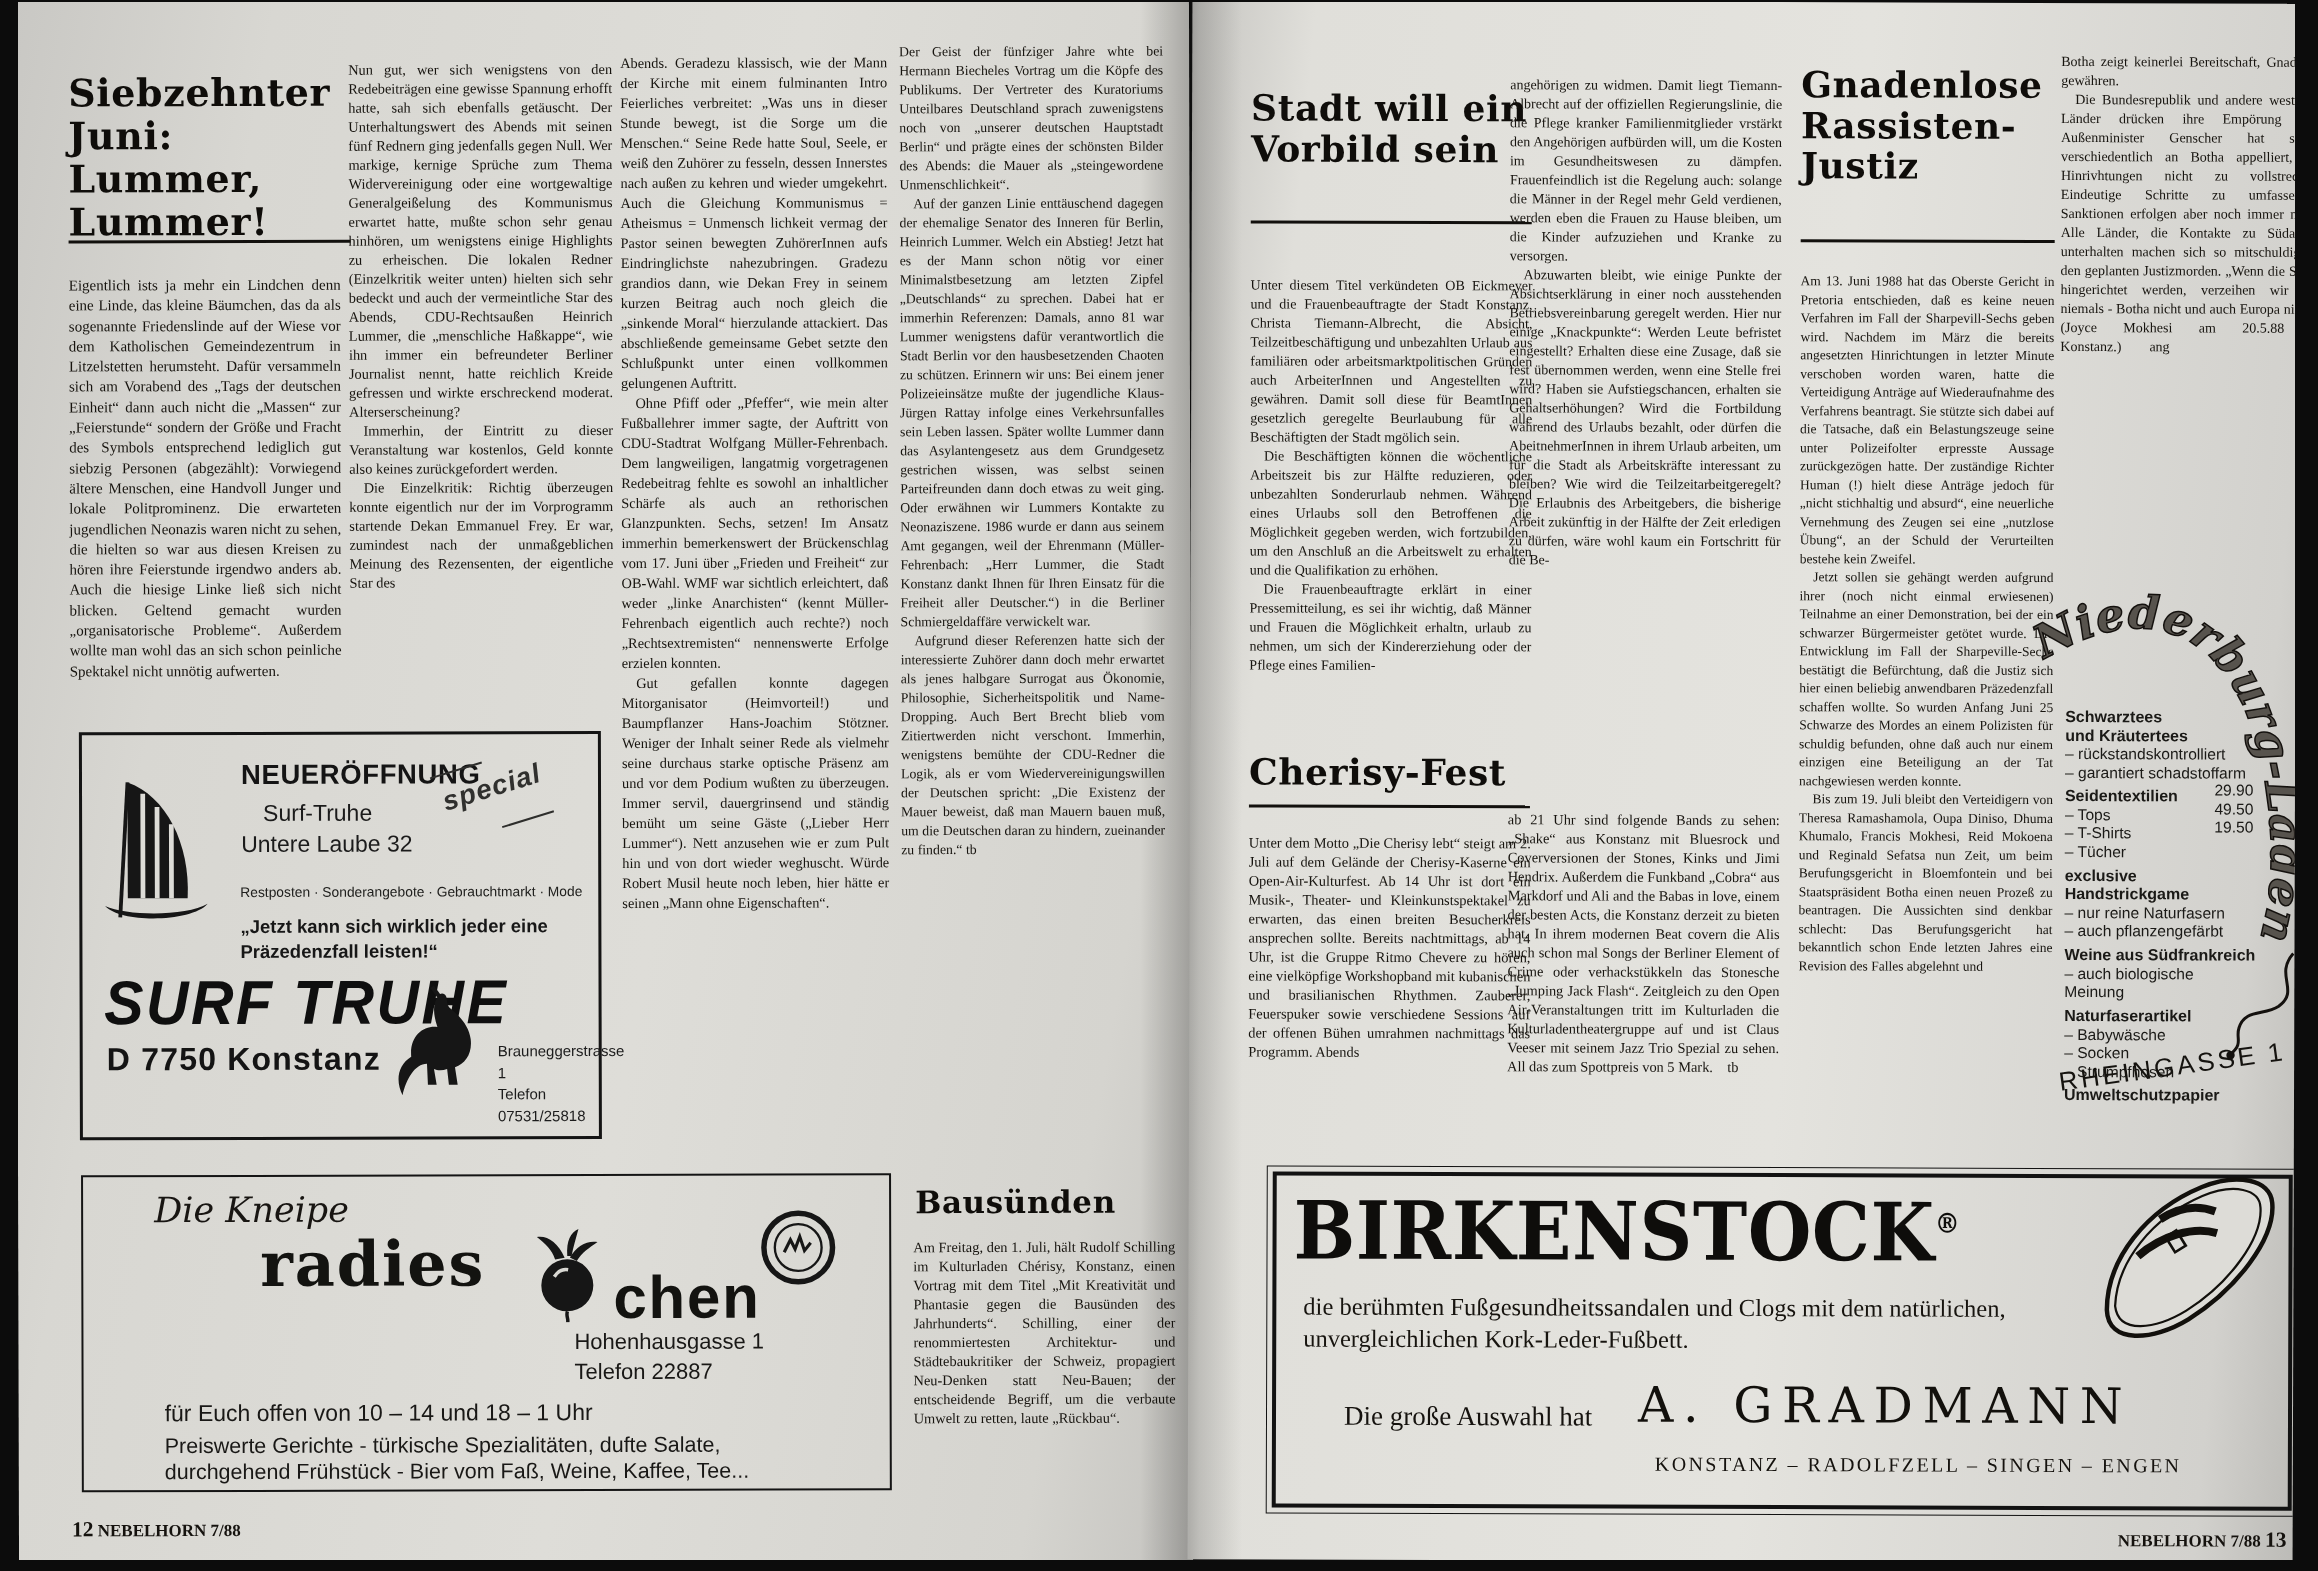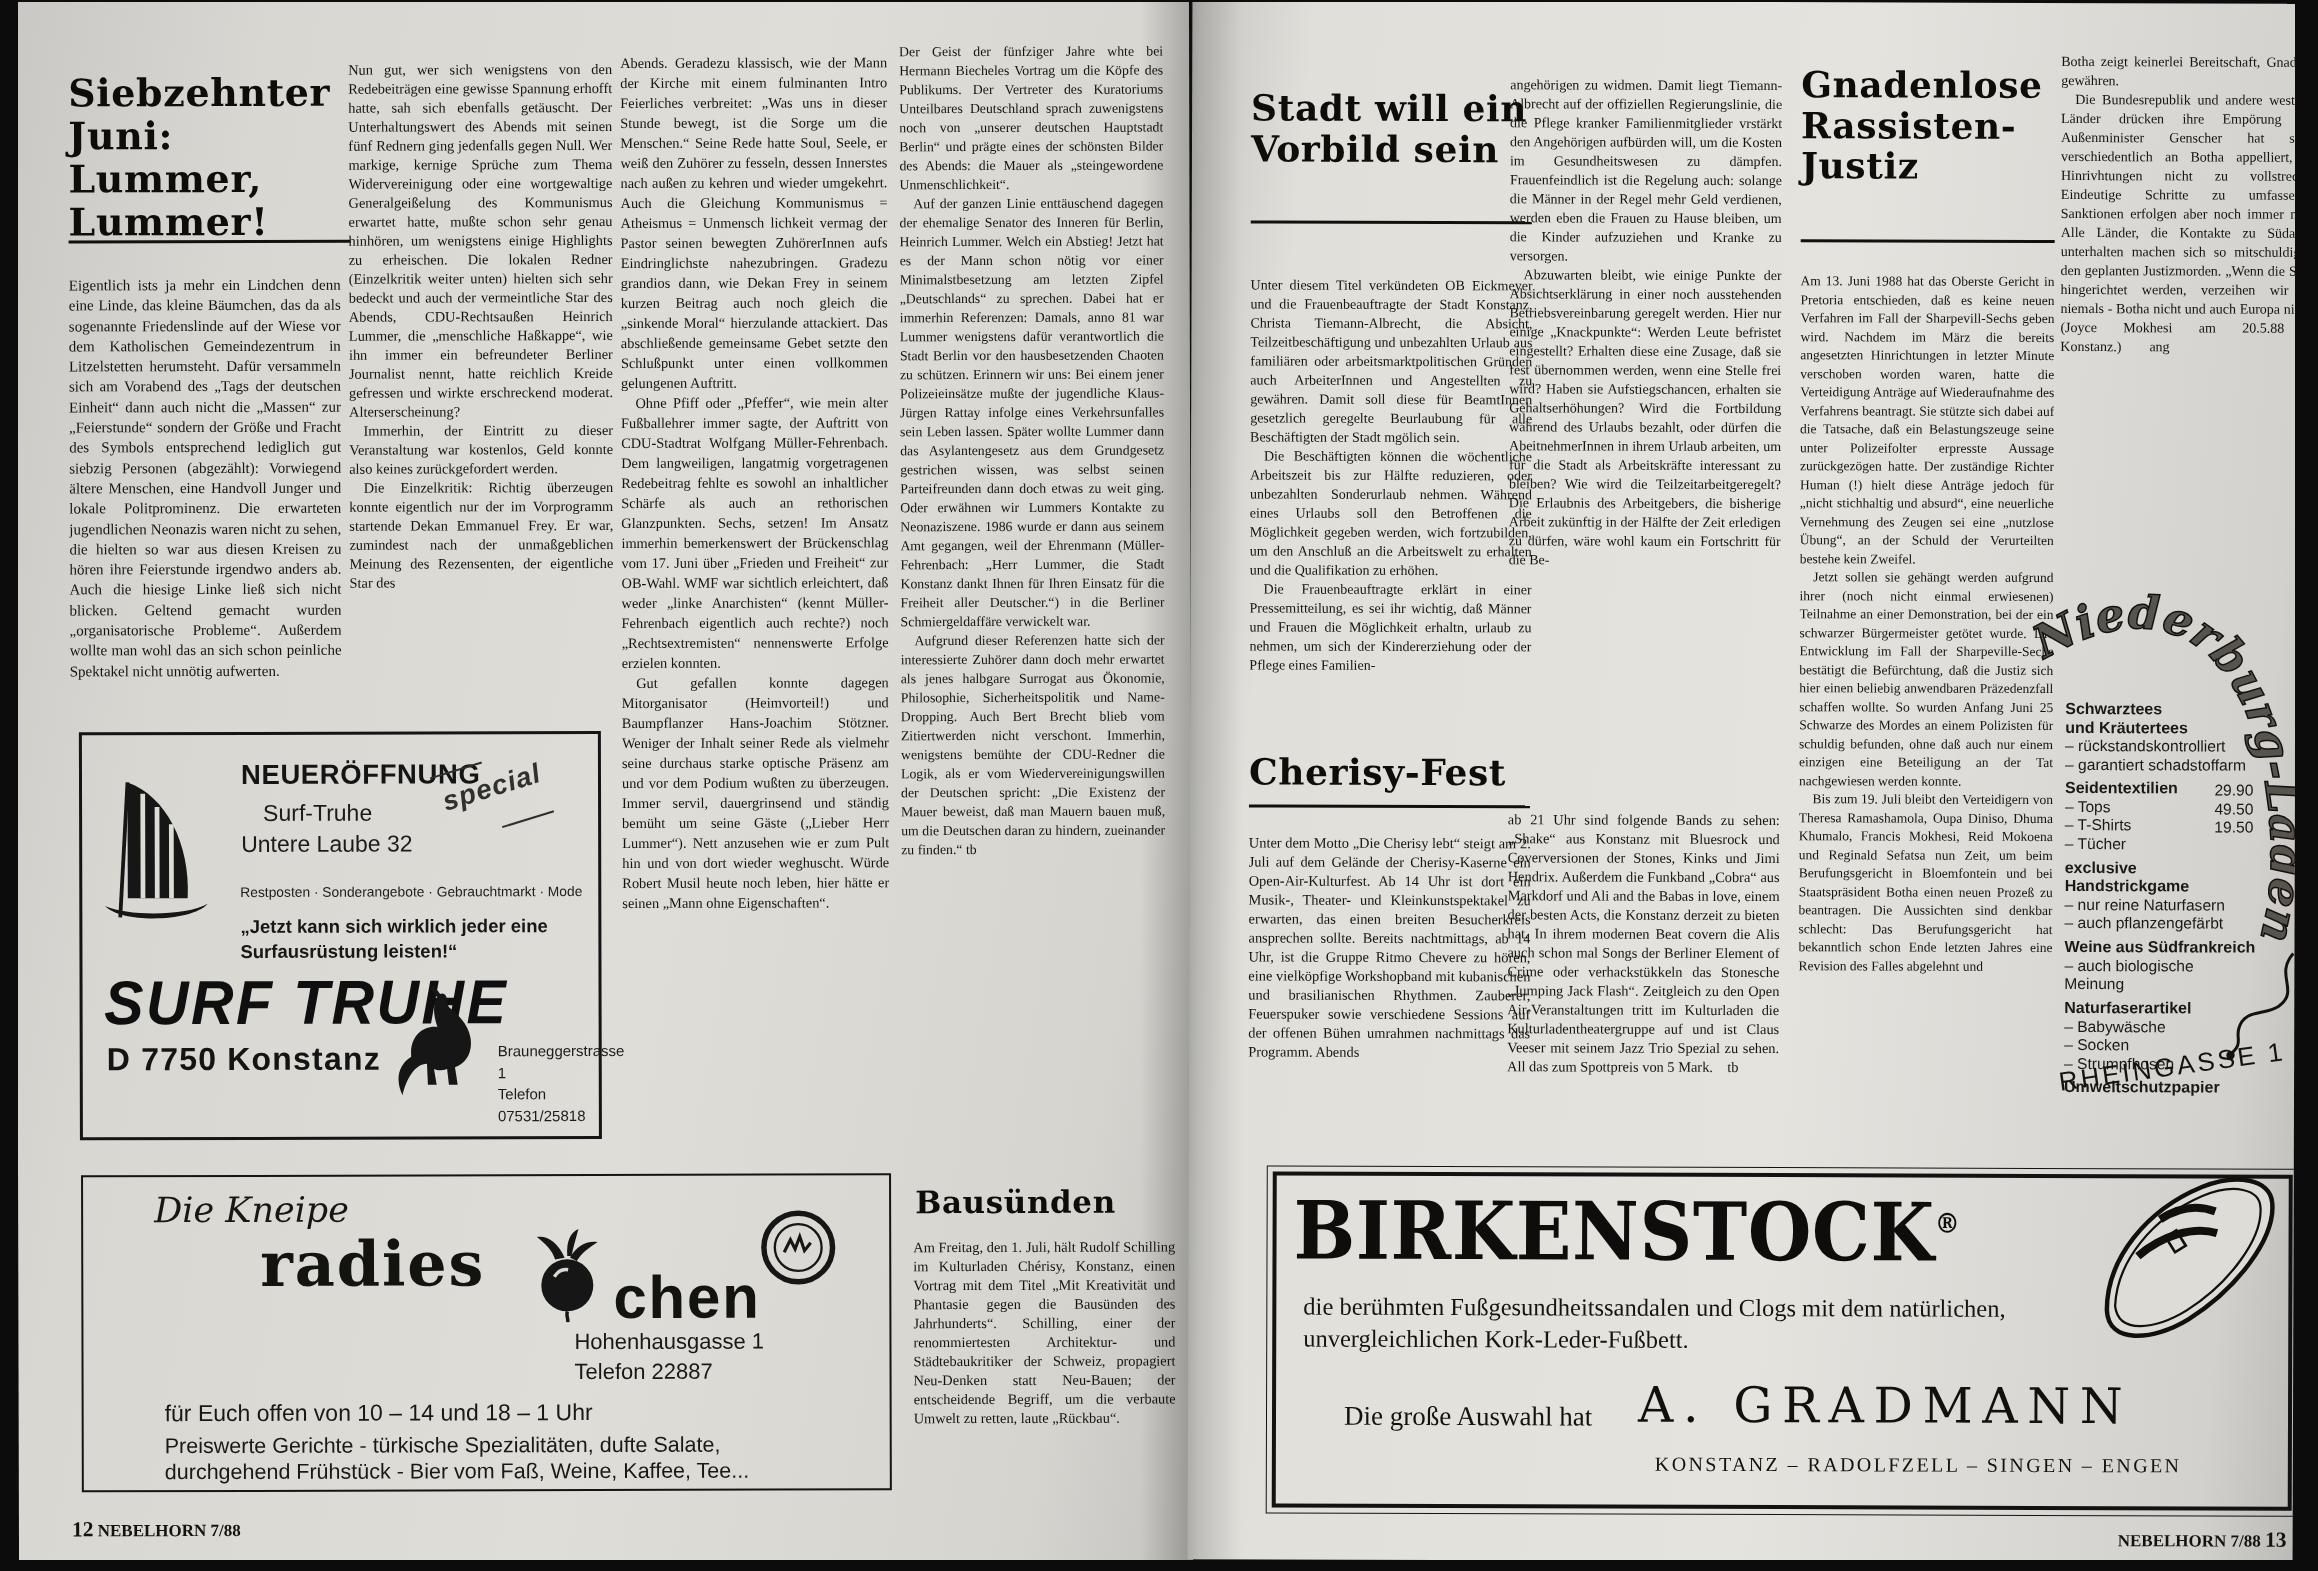--- a/index.html
+++ b/index.html
@@ -63,21 +63,21 @@
           <path d="M6,136 C30,147 92,147 114,134 C98,153 24,155 6,136 Z" fill="#161616"></path>
         </svg>
       </span>
       <div class="abs sans" style="left:159px;top:24px;font-size:27.5px;font-weight:bold;color:#141414;letter-spacing:0.6px;">NEUERÖFFNUNG</div>
       <div class="abs sans" style="left:159px;top:65px;font-size:23px;color:#1b1b1b;margin-left:22px;">Surf-Truhe</div>
       <div class="abs sans" style="left:159px;top:96px;font-size:23px;color:#1b1b1b;">Untere Laube 32</div>
       <div class="special" style="left:359px;top:37px;">special</div>
       <div class="special-line" style="left:347px;top:35px;width:54px;"></div>
       <div class="special-line" style="left:419px;top:84px;width:54px;"></div>
       <div class="abs sans" style="left:158px;top:150px;font-size:13.8px;color:#20201e;">Restposten · Sonderangebote · Gebrauchtmarkt · Mode</div>
-      <div class="abs sans pre" style="left:158px;top:179px;width:335px;font-size:18.5px;font-weight:bold;color:#171717;line-height:25px;">„Jetzt kann sich wirklich jeder eine Surfausrüstung leisten!“</div>
+      <div class="abs sans pre" style="left:158px;top:179px;width:335px;font-size:18.5px;font-weight:bold;color:#171717;line-height:25px;">„Jetzt kann sich wirklich jeder eine Präzedenzfall leisten!“</div>
       <div class="abs" style="left:21.5px;top:234px;font-family:'Liberation Sans',sans-serif;font-style:italic;font-weight:bold;font-size:59px;color:#0f0f0f;letter-spacing:2.4px;transform:scaleY(1.05);">SURF TRUHE</div>
       <div class="abs sans" style="left:24px;top:306px;font-size:32px;font-weight:bold;color:#141414;letter-spacing:1.2px;">D 7750 Konstanz</div>
       <span class="abs" style="left:311px;top:244px;">
         <svg width="105" height="132" viewBox="0 0 120 140">
           <path d="M10,128 C2,112 4,94 20,84 C18,60 34,48 50,50 C46,38 44,26 50,16 C52,11 58,10 60,15 C62,20 60,24 64,28 C74,36 86,48 88,64 C90,80 82,92 70,96 L73,116 L63,116 L61,98 C56,100 50,100 46,98 L49,116 L39,116 L38,92 C24,92 14,110 10,128 Z" fill="#161616"></path>
           <path d="M52,15 L44,4" stroke="#161616" stroke-width="5"></path>
         </svg>
       </span>
       <div class="abs sans pre" style="left:415px;top:306px;font-size:15px;color:#1c1c1c;line-height:21.5px;">Brauneggerstrasse 1
 Telefon 07531/25818</div>
@@ -150,21 +150,21 @@
       <svg width="275" height="508" viewBox="0 0 460 850">
         <defs>
           <path id="nbArc" d="M 30 120 C 190 20 330 60 385 260 C 435 450 415 640 290 760" fill="none"></path>
         </defs>
         <text style="font-family:'DejaVu Serif',serif;font-weight:bold;font-style:italic;font-size:76px;fill:#57534d;stroke:#14110e;stroke-width:2.5px;letter-spacing:1px;">
           <textPath href="#nbArc">Niederburg-Laden</textPath>
         </text>
       </svg>
     </span>
     <div class="abs" style="left:875px;top:693px;width:191px;">
-      <div class="nb-head" style="margin-top:4px;">Schwarztees
+      <div class="nb-head" style="margin-top:12px;">Schwarztees
 und Kräutertees</div>
       <div class="nb-lines">– rückstandskontrolliert
 – garantiert schadstoffarm</div>
       <div class="nb-head">Seidentextilien</div>
       <div class="nb-lines">– Tops
 – T-Shirts
 – Tücher</div>
       <div class="nb-head">exclusive Handstrickgame</div>
       <div class="nb-lines">– nur reine Naturfasern
 – auch pflanzengefärbt</div>

